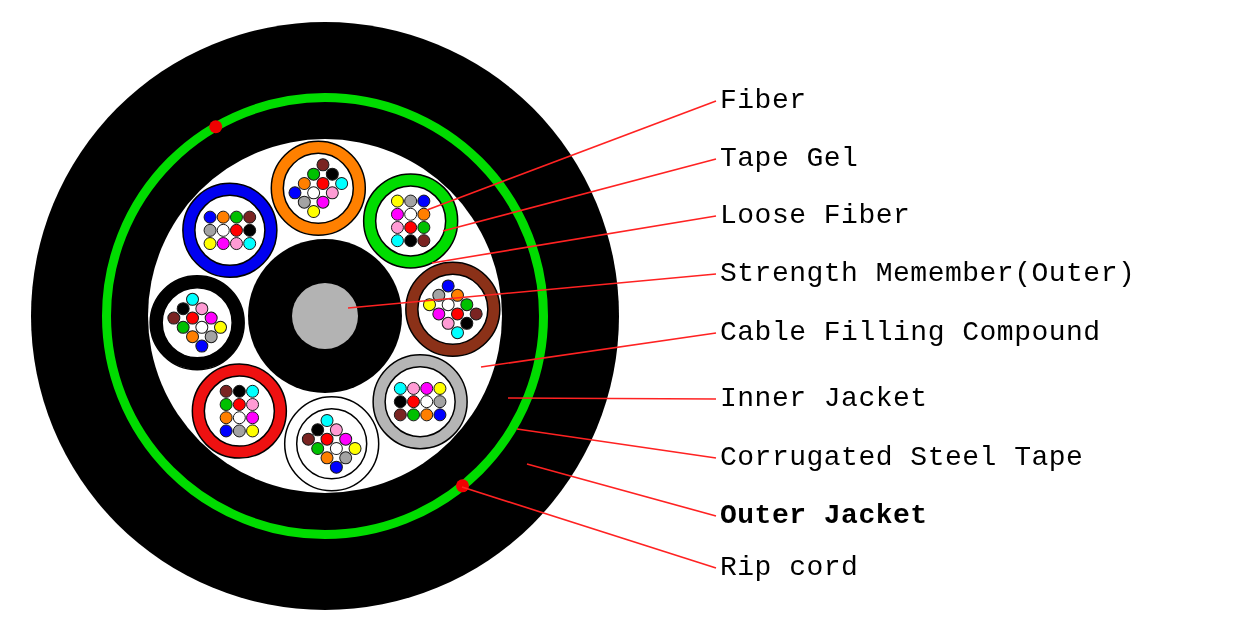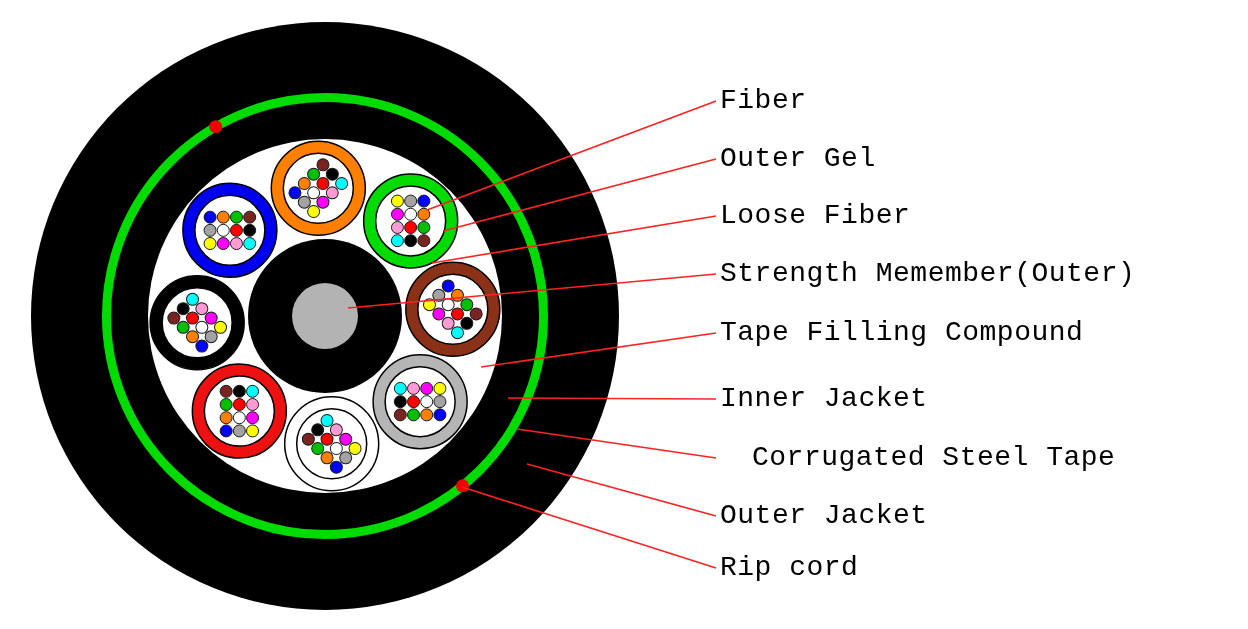--- a/index.html
+++ b/index.html
@@ -183,22 +183,22 @@
       <line x1="432" y1="263" x2="716" y2="216" stroke="#ff2222" stroke-width="1.6"></line>
       <line x1="348" y1="308" x2="716" y2="274" stroke="#ff2222" stroke-width="1.6"></line>
       <line x1="481" y1="367" x2="716" y2="333" stroke="#ff2222" stroke-width="1.6"></line>
       <line x1="508" y1="398" x2="716" y2="399" stroke="#ff2222" stroke-width="1.6"></line>
       <line x1="517" y1="429" x2="716" y2="458" stroke="#ff2222" stroke-width="1.6"></line>
       <line x1="527" y1="464" x2="716" y2="516" stroke="#ff2222" stroke-width="1.6"></line>
       <line x1="462" y1="487" x2="716" y2="568" stroke="#ff2222" stroke-width="1.6"></line>
     </svg>
   <div id="labels-layer">
       <div class="part-label" style="left: 720px; top: 85px;">Fiber</div>
-      <div class="part-label" style="left: 720px; top: 143px;">Outer Gel</div>
+      <div class="part-label" style="left: 720px; top: 143px;">Tape Gel</div>
       <div class="part-label" style="left: 720px; top: 200px;">Loose Fiber</div>
       <div class="part-label" style="left: 720px; top: 258px;">Strength Memember(Outer)</div>
-      <div class="part-label" style="left: 720px; top: 317px;">Tape Filling Compound</div>
+      <div class="part-label" style="left: 720px; top: 317px;">Cable Filling Compound</div>
       <div class="part-label" style="left: 720px; top: 383px; text-align: right;">Inner Jacket</div>
-      <div class="part-label" style="left: 752px; top: 442px;">Corrugated Steel Tape</div>
-      <div class="part-label" style="left: 720px; top: 500px;">Outer Jacket</div>
+      <div class="part-label" style="left: 720px; top: 442px;">Corrugated Steel Tape</div>
+      <div class="part-label" style="left: 720px; top: 500px; font-weight: bold;">Outer Jacket</div>
       <div class="part-label" style="left: 720px; top: 552px;">Rip cord</div>
     </div>
 </div>
 
 </body></html>

